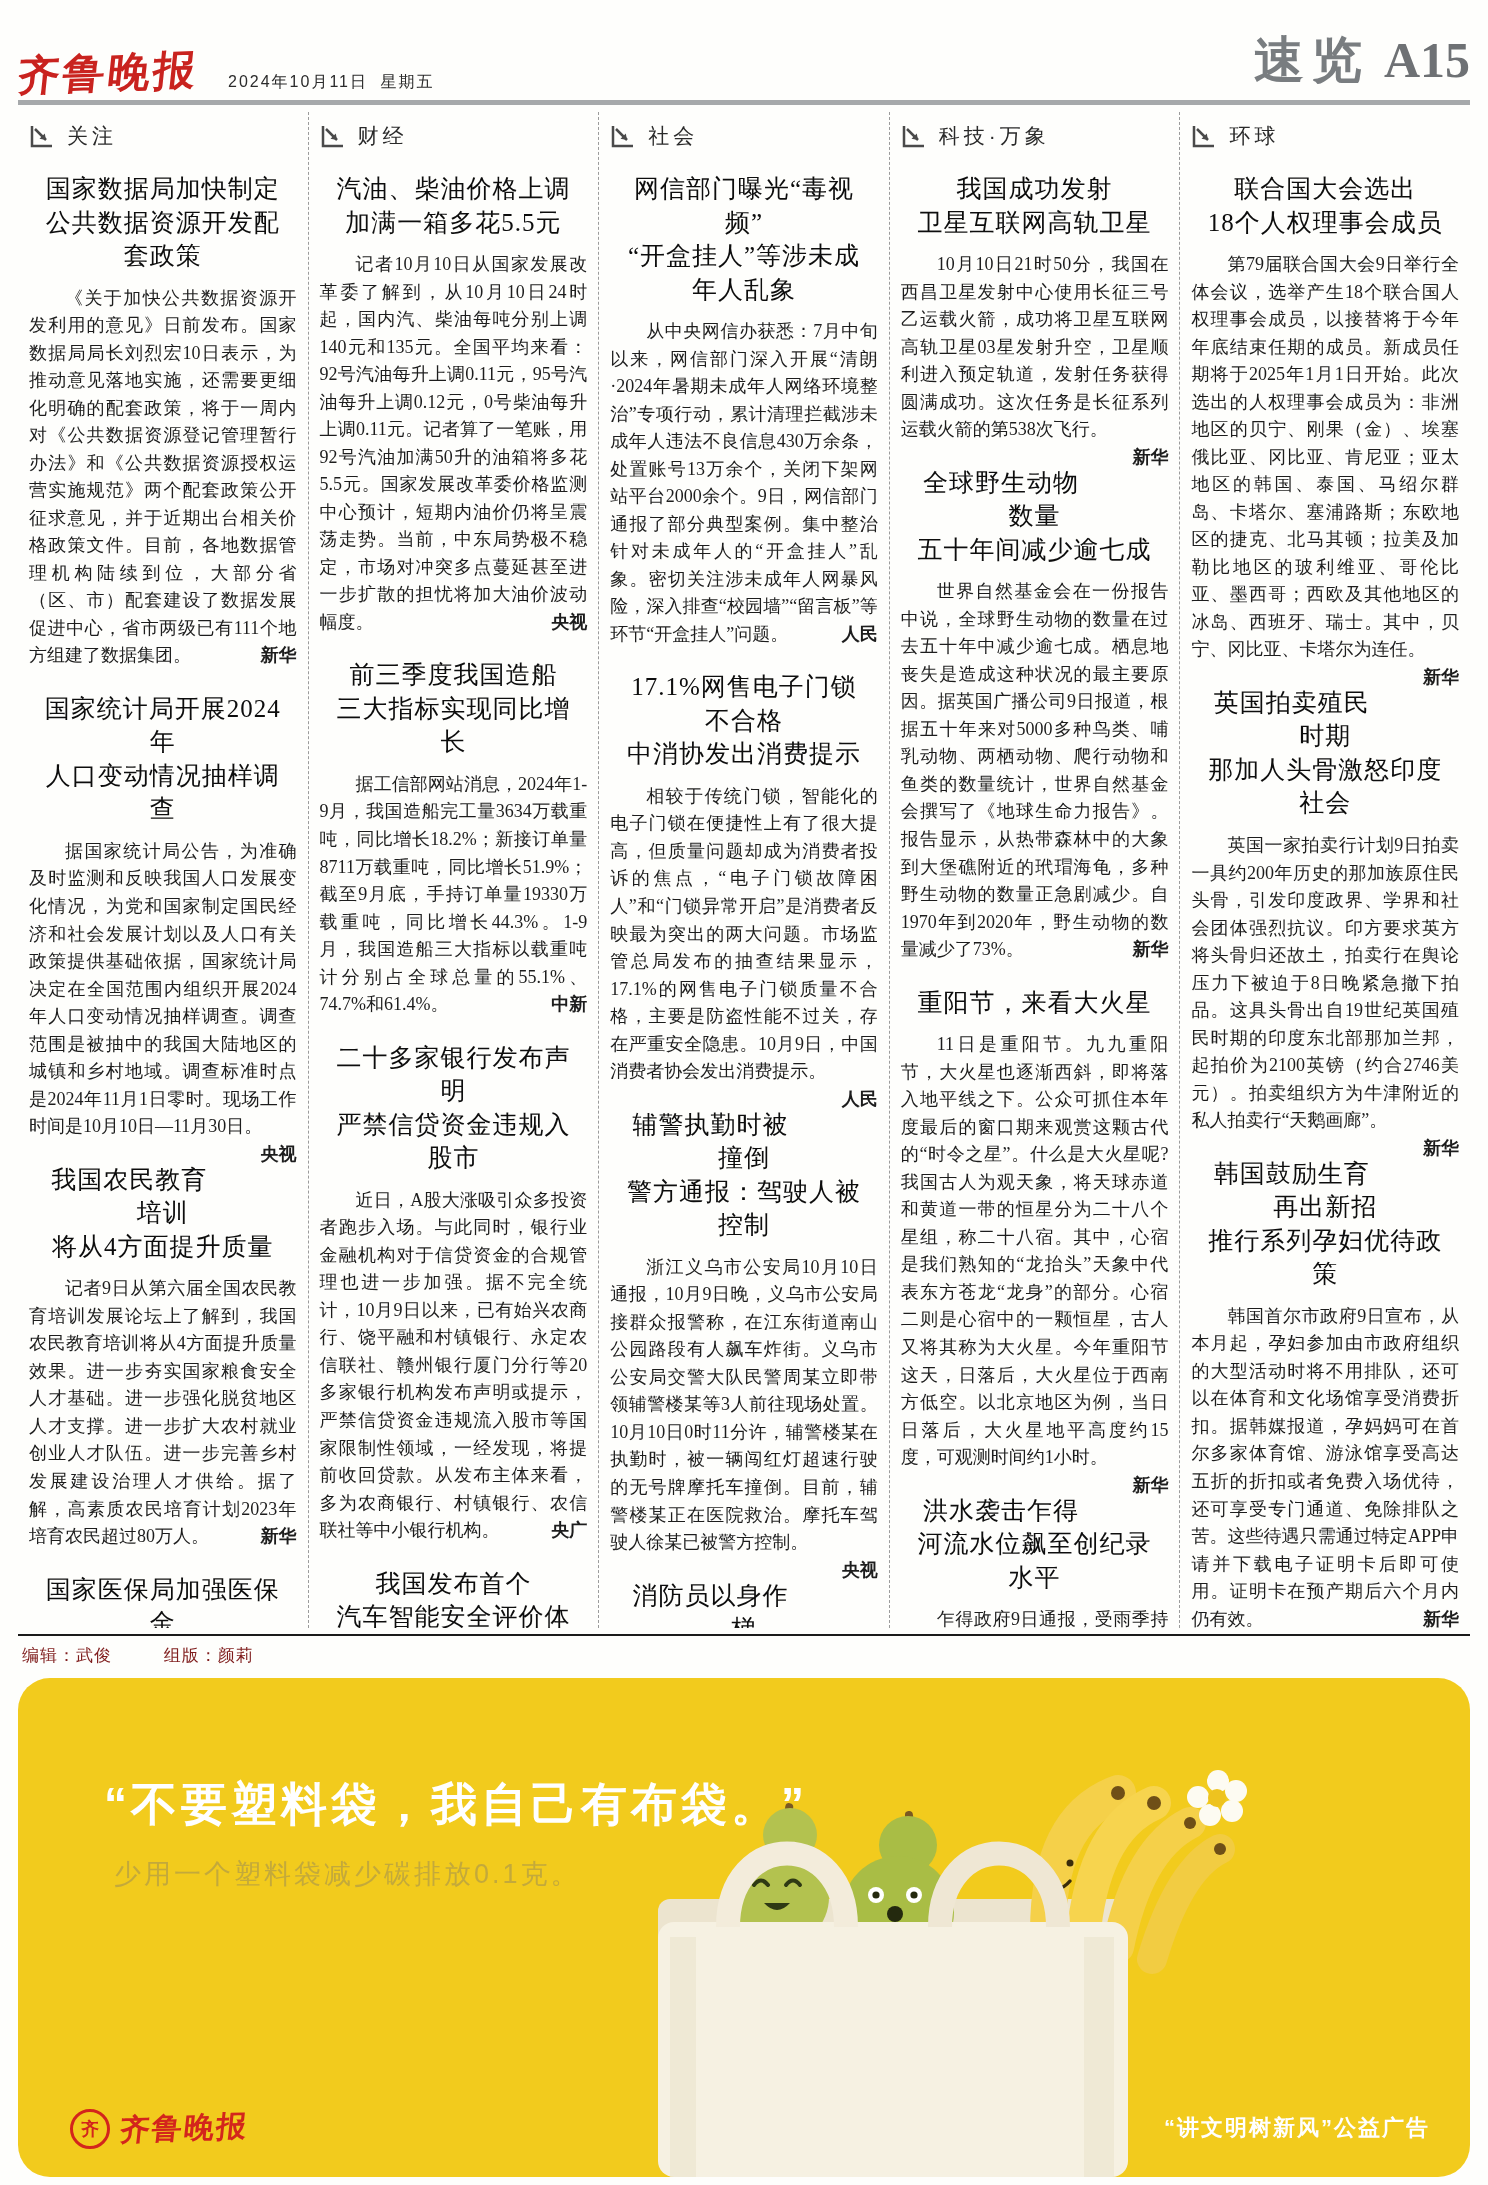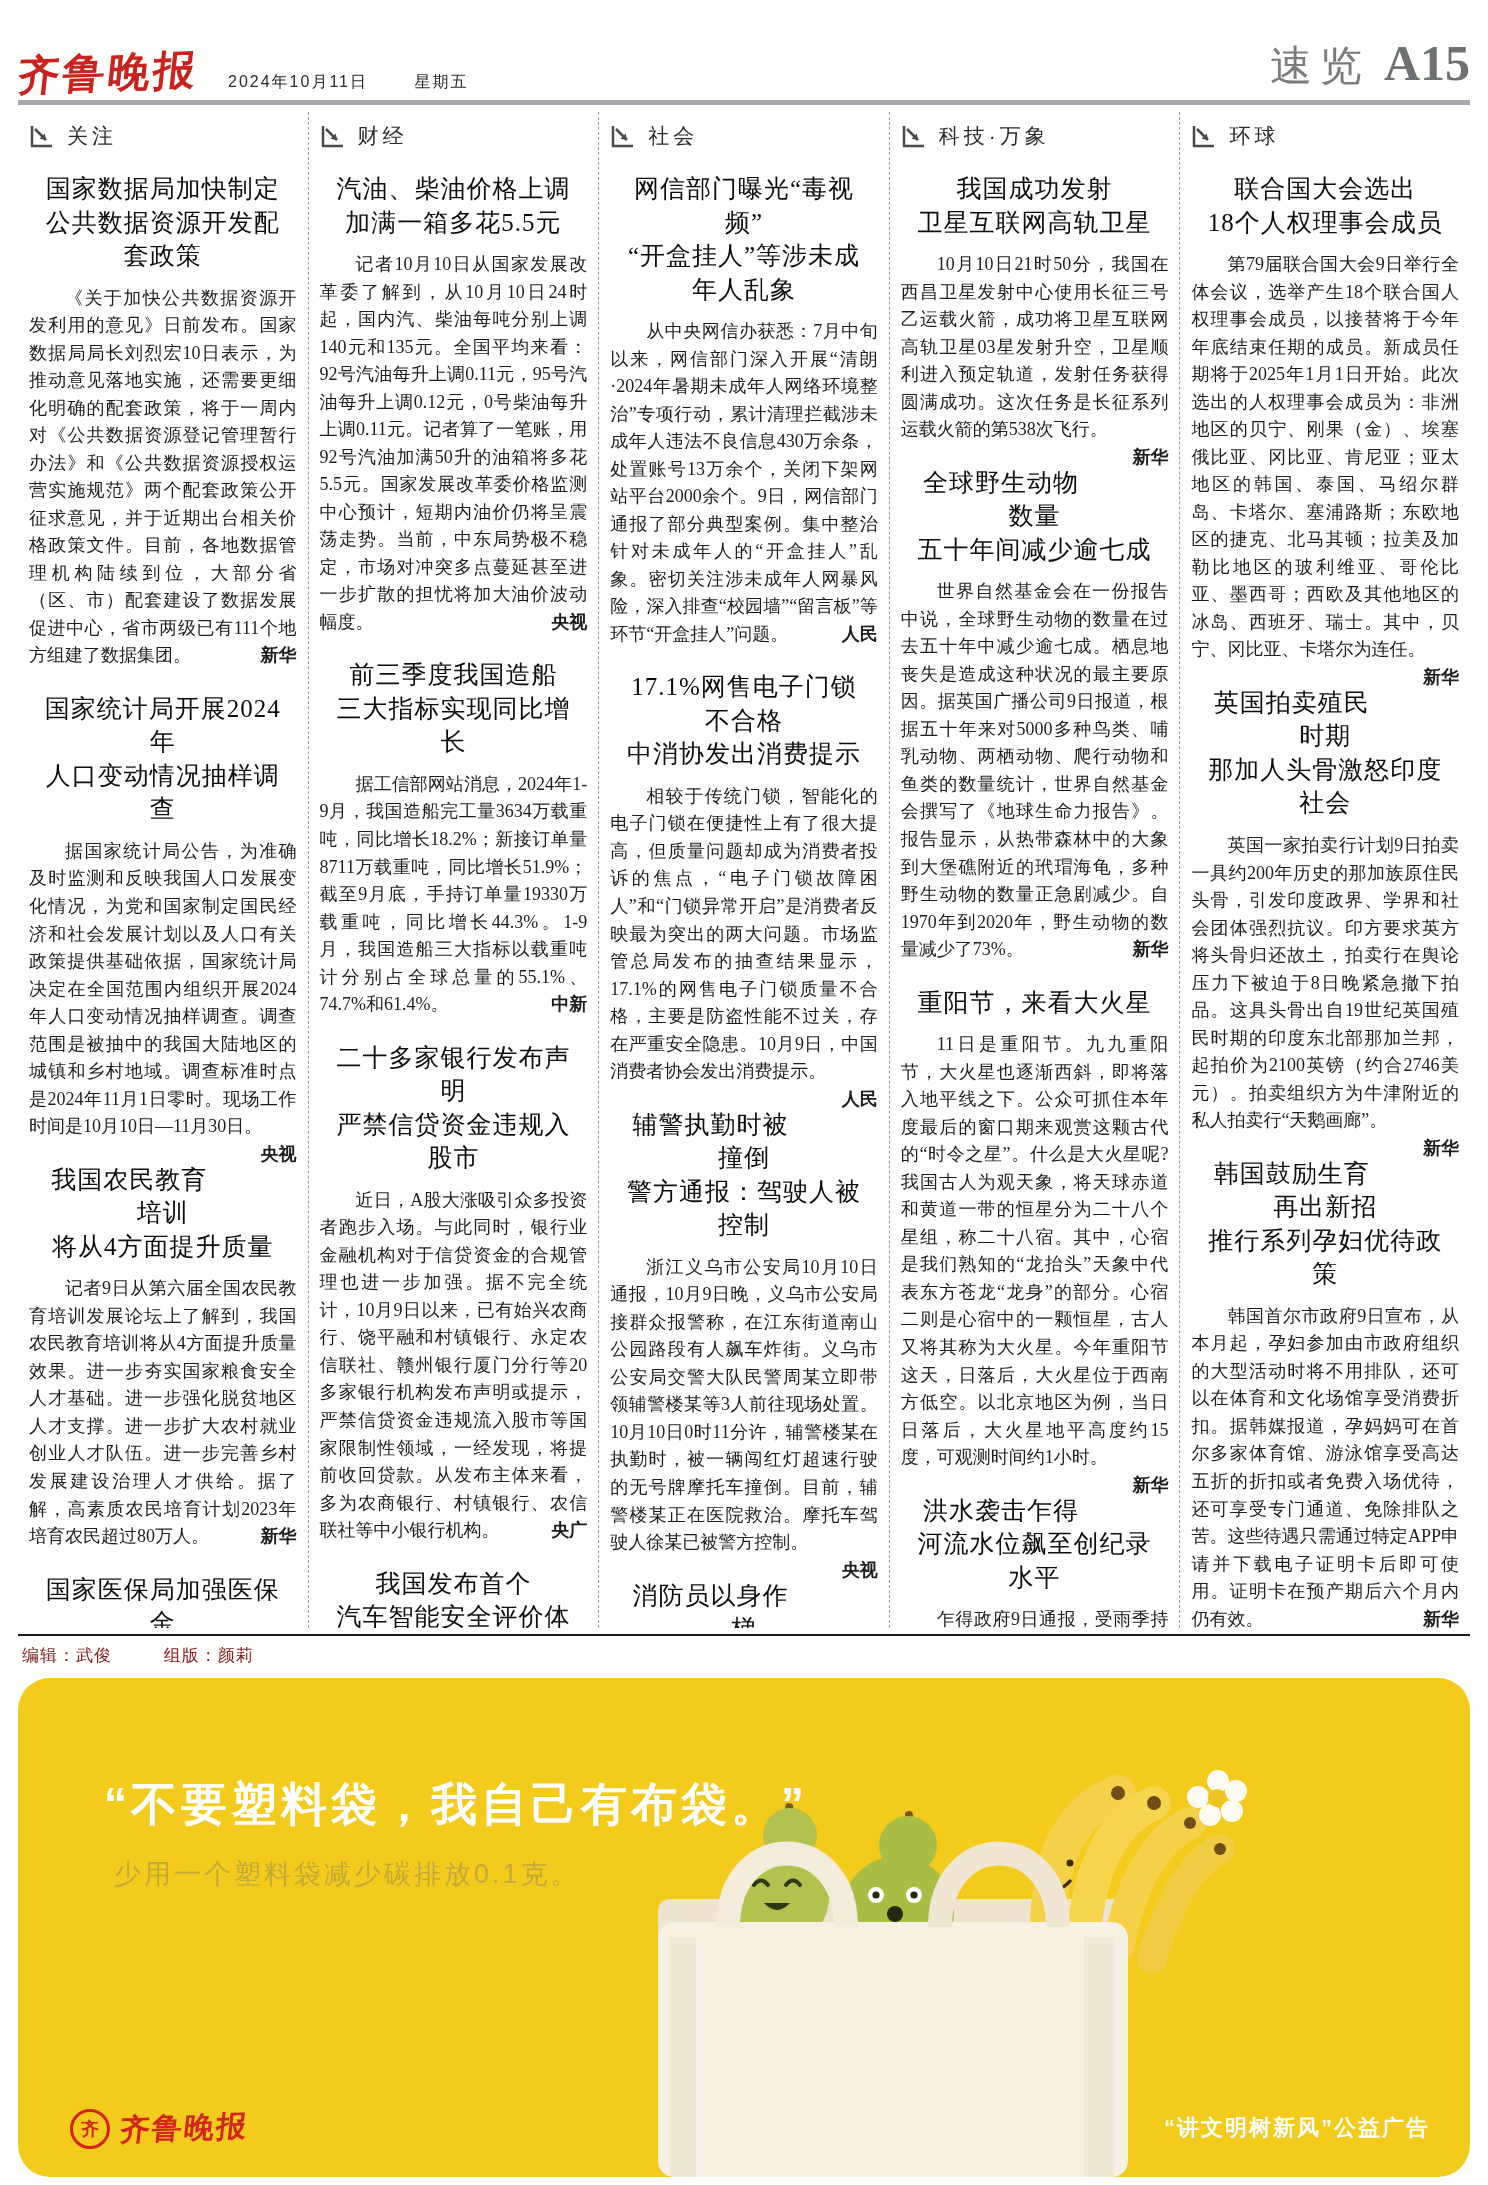--- a/index.html
+++ b/index.html
@@ -5,23 +5,23 @@
   html,body{margin:0;padding:0;background:#e8e8e8;}
   #page{position:relative;width:1488px;height:2185px;margin:0 auto;background:#fefefc;overflow:hidden;
         font-family:"Liberation Serif",serif;color:#1b1b1b;}
 
   
   #header{position:absolute;left:18px;right:18px;top:38px;height:56px;display:flex;align-items:flex-end;justify-content:space-between;}
   .mast-left{display:flex;align-items:baseline;}
   .masthead{color:#c9231f;font-size:42px;font-weight:900;font-family:"Liberation Serif",serif;
             transform:skewX(-8deg) rotate(-2deg);letter-spacing:3px;line-height:1;}
   .dateline{margin-left:30px;font-size:16px;color:#2b2b2b;font-family:"Liberation Sans",sans-serif;letter-spacing:2px;}
-  .dateline .wk{margin-left:40px;}
+  .dateline .wk{margin-left:6px;}
   .mast-right{display:flex;align-items:baseline;color:#797d80;}
-  .section-name{font-size:42px;font-weight:400;letter-spacing:8px;font-family:"Liberation Sans",sans-serif;}
+  .section-name{font-size:50px;font-weight:700;letter-spacing:8px;font-family:"Liberation Sans",sans-serif;}
   .page-no{font-size:50px;font-weight:900;margin-left:14px;font-family:"Liberation Serif",serif;color:#6e7174;}
   #header-rule{position:absolute;left:18px;right:18px;top:100px;height:5px;background:#a6a9ab;}
 
   
   #cols{position:absolute;left:18px;right:18px;top:112px;height:1516px;display:flex;overflow:hidden;}
   .col{flex:1 1 0;padding:0 11px;overflow:hidden;min-width:0;}
   .col + .col{border-left:1px dashed #9b9b9b;}
   .section-head{display:flex;align-items:center;gap:12px;margin:10px 0 2px;color:#2a2a2a;
                 font-family:"Liberation Sans",sans-serif;font-size:21px;letter-spacing:4px;}
   .section-head svg{flex:0 0 auto;}

